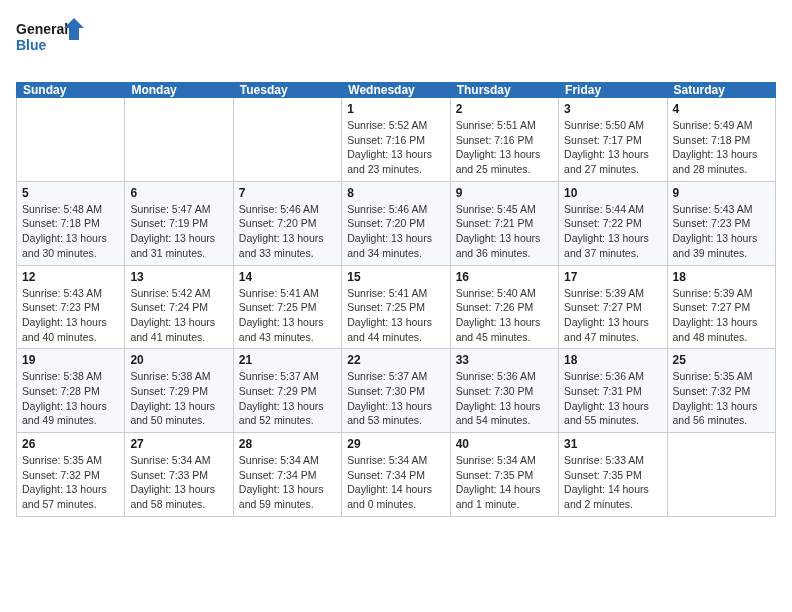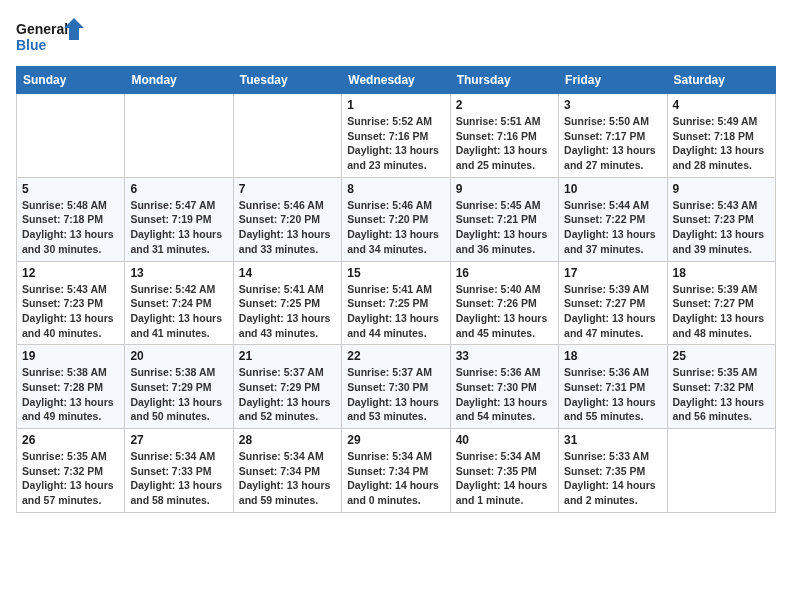--- a/index.html
+++ b/index.html
@@ -7,21 +7,21 @@
       font-family: Arial, sans-serif;
       background: #fff;
       width: 792px;
       min-height: 612px;
       padding: 16px;
     }
     .header {
       display: flex;
       justify-content: space-between;
       align-items: flex-start;
-      margin-bottom: 8px;
+      margin-bottom: 24px;
     }
     .logo {
       display: flex;
       align-items: center;
       gap: 4px;
     }
     .title-block {
       text-align: right;
     }
     .month-title {
@@ -35,21 +35,21 @@
     }
     .calendar {
       width: 100%;
       border-collapse: collapse;
       font-size: 11px;
     }
     .calendar th {
       background-color: #2a6eb5;
       color: #fff;
       text-align: left;
-      padding: 6px 6px;
+      padding: 0 6px;
       font-size: 12px;
       font-weight: bold;
       border: 1px solid #2a6eb5;
     }
     .calendar td {
       border: 1px solid #ccc;
       vertical-align: top;
       padding: 4px 5px;
       width: calc(100% / 7);
       min-height: 80px;
@@ -61,21 +61,20 @@
     .day-number {
       font-weight: bold;
       font-size: 12px;
       margin-bottom: 2px;
       color: #1a1a1a;
     }
     .day-info {
       color: #333;
       font-size: 10.5px;
       line-height: 1.4;
-      font-weight: bold;
     }
     .empty-cell {
       background: #f9f9f9;
     }
   </style>
 </head>
 <body>
 
 <div class="header">
   <div class="logo">

